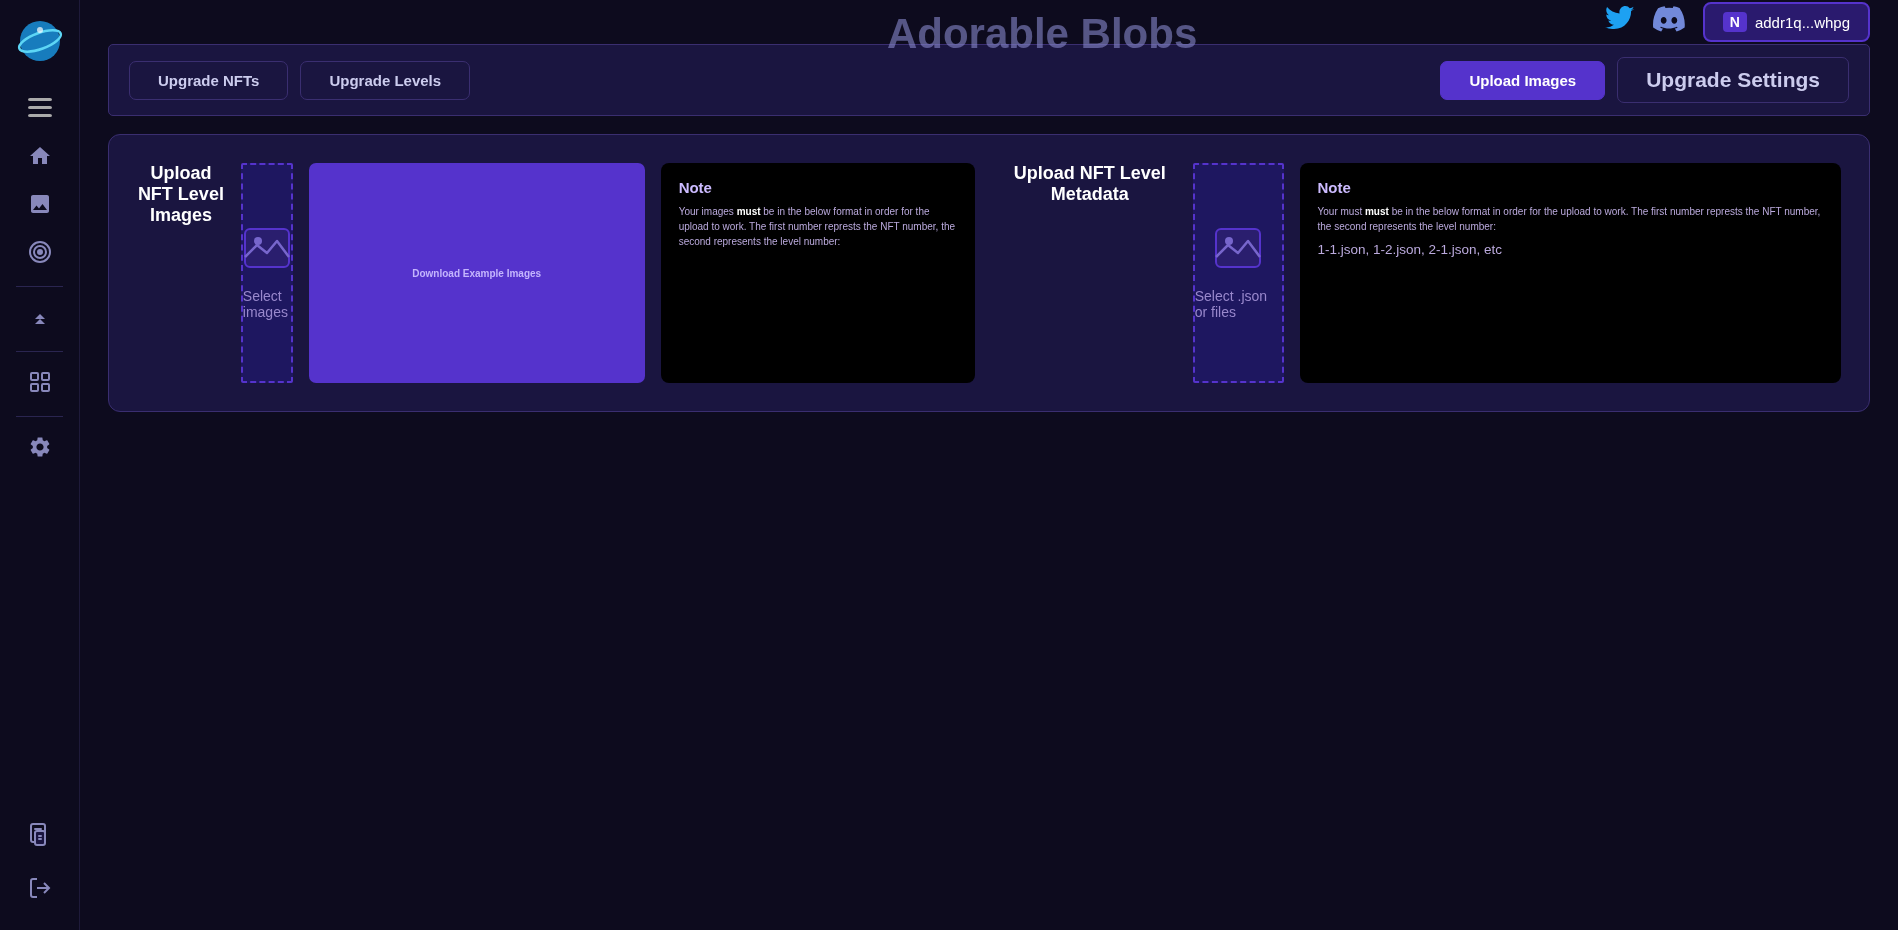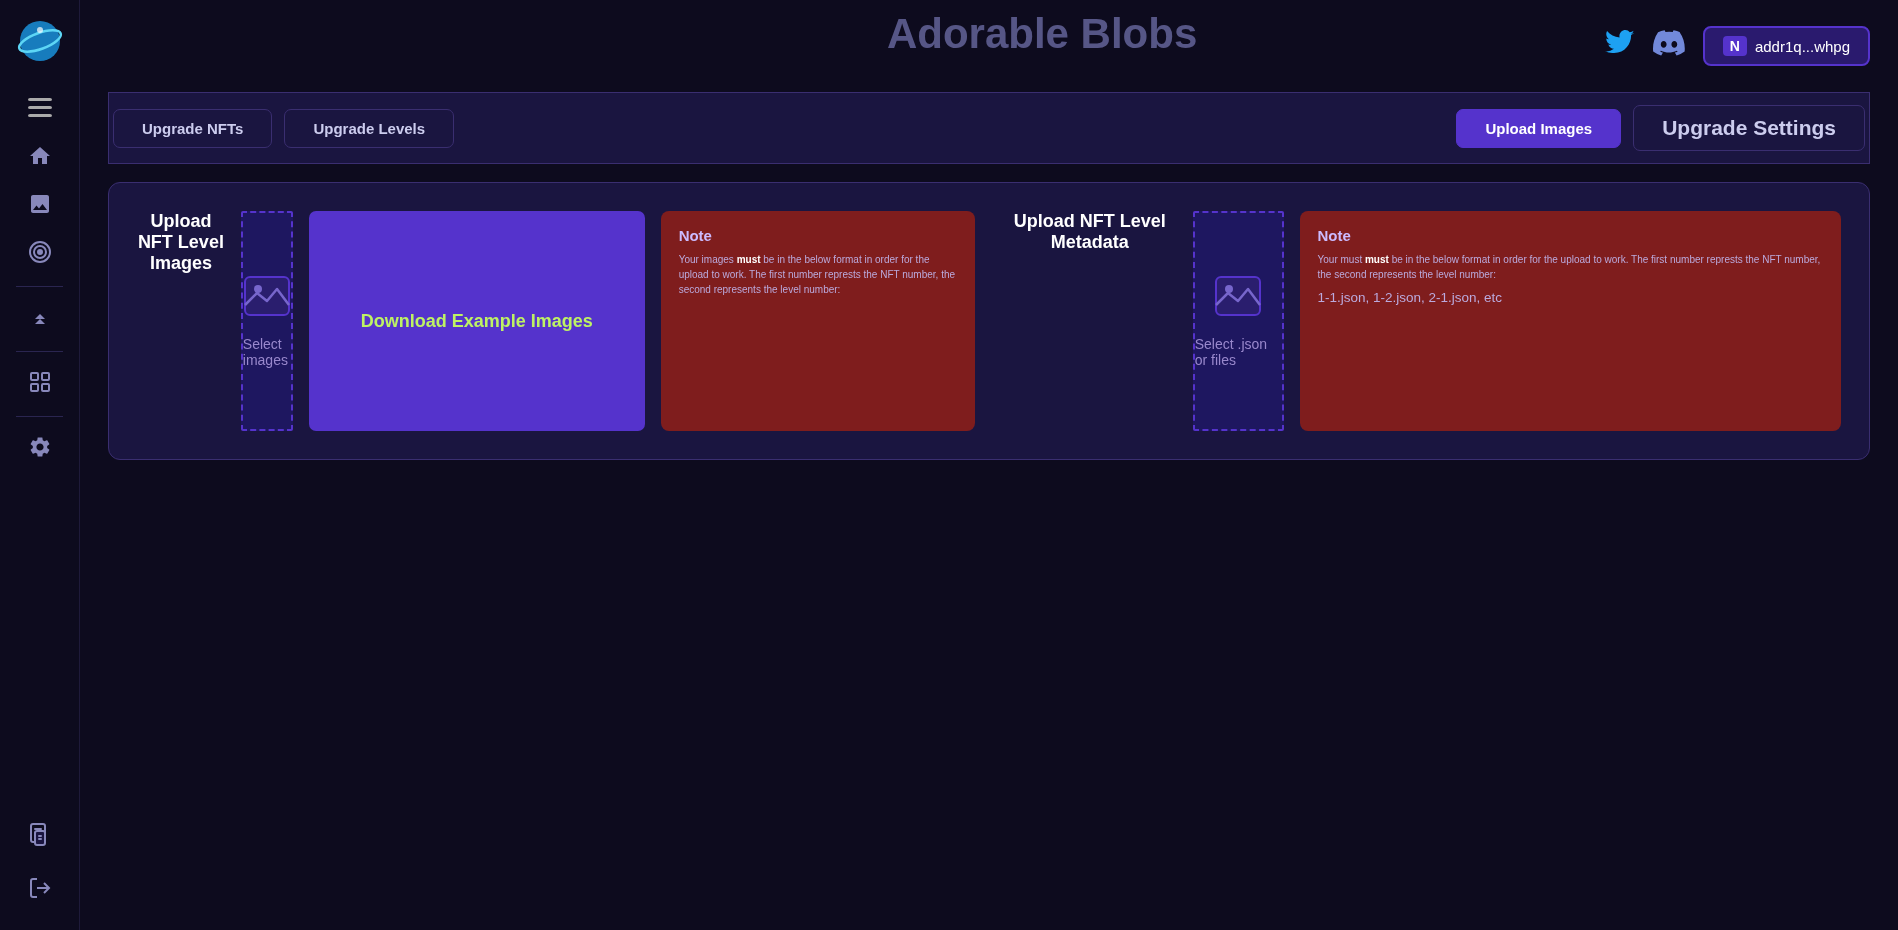--- a/index.html
+++ b/index.html
@@ -59,21 +59,21 @@
     .main-area {
       flex: 1;
       display: flex;
       flex-direction: column;
     }
 
     .top-bar {
       display: flex;
       align-items: center;
       justify-content: flex-start;
-      padding: 26px 28px;
+      padding: 2px 28px;
       gap: 16px;
     }
     .top-bar-title {
       font-size: 42px;
       font-weight: 700;
       color: #8888cc;
       opacity: 0.6;
       position: absolute;
       left: 50%;
       transform: translateX(-20%);
@@ -117,24 +117,24 @@
     
     .page-content {
       padding: 0 28px 28px 28px;
       flex: 1;
     }
 
     
     .tab-bar {
       background: #1a1540;
       border: 1.5px solid #3a2e70;
-      border-radius: 0;
-      display: flex;
-      align-items: center;
-      padding: 12px 4px;
+      border-radius: 5px;
+      display: flex;
+      align-items: center;
+      padding: 12px 20px;
       gap: 12px;
       margin-bottom: 18px;
     }
     .tab-btn {
       background: transparent;
       border: 1.5px solid #3a2e70;
       border-radius: 7px;
       color: #ccccee;
       padding: 10px 28px;
       font-size: 15px;
@@ -197,30 +197,30 @@
       color: #7766cc;
     }
     .dropzone-label {
       color: #9988cc;
       font-size: 14px;
     }
     .download-btn {
       background: #5533cc;
       border: none;
       border-radius: 7px;
-      color: #bef264;
-      font-size: 18px;
+      color: #c4b5fd;
+      font-size: 10px;
       font-weight: 700;
       padding: 14px 0;
       cursor: pointer;
       text-align: center;
       width: 100%;
     }
     .note-box {
-      background: #7f1d1d;
+      background: #000000;
       border-radius: 8px;
       padding: 16px 18px;
     }
     .note-title {
       font-size: 15px;
       font-weight: 700;
       color: #ccbbff;
       margin-bottom: 8px;
     }
     .note-text {

